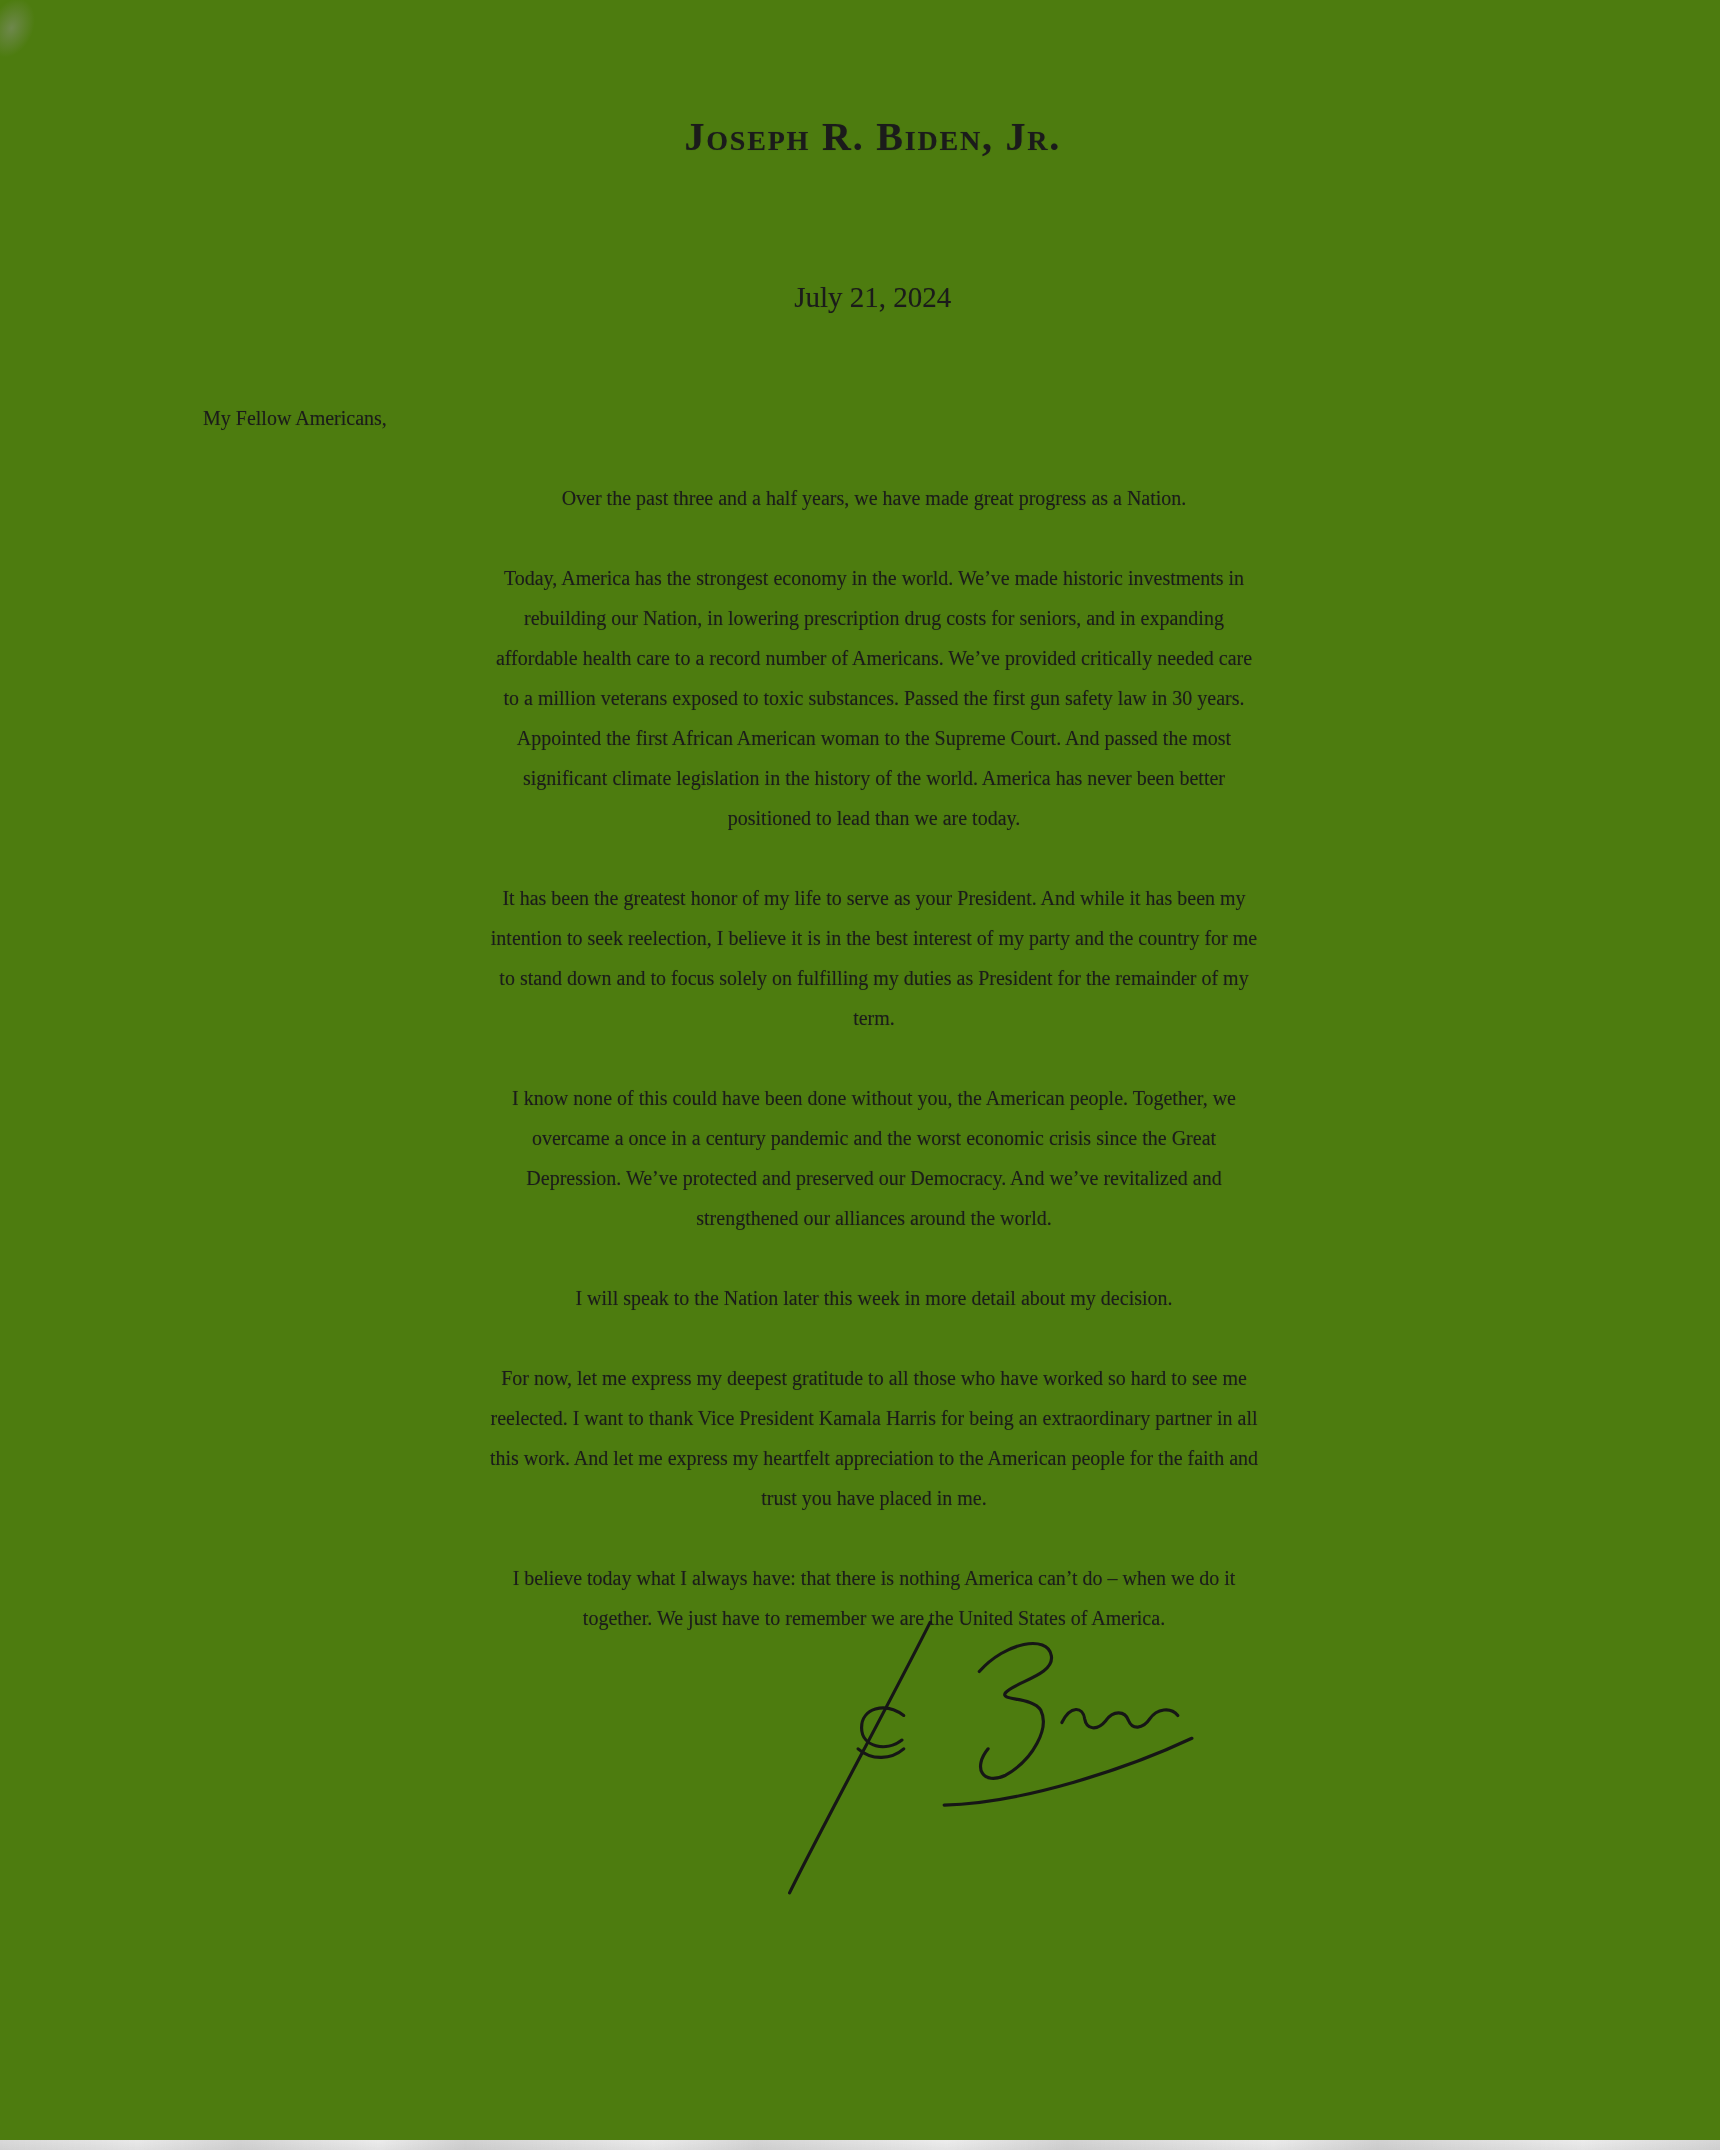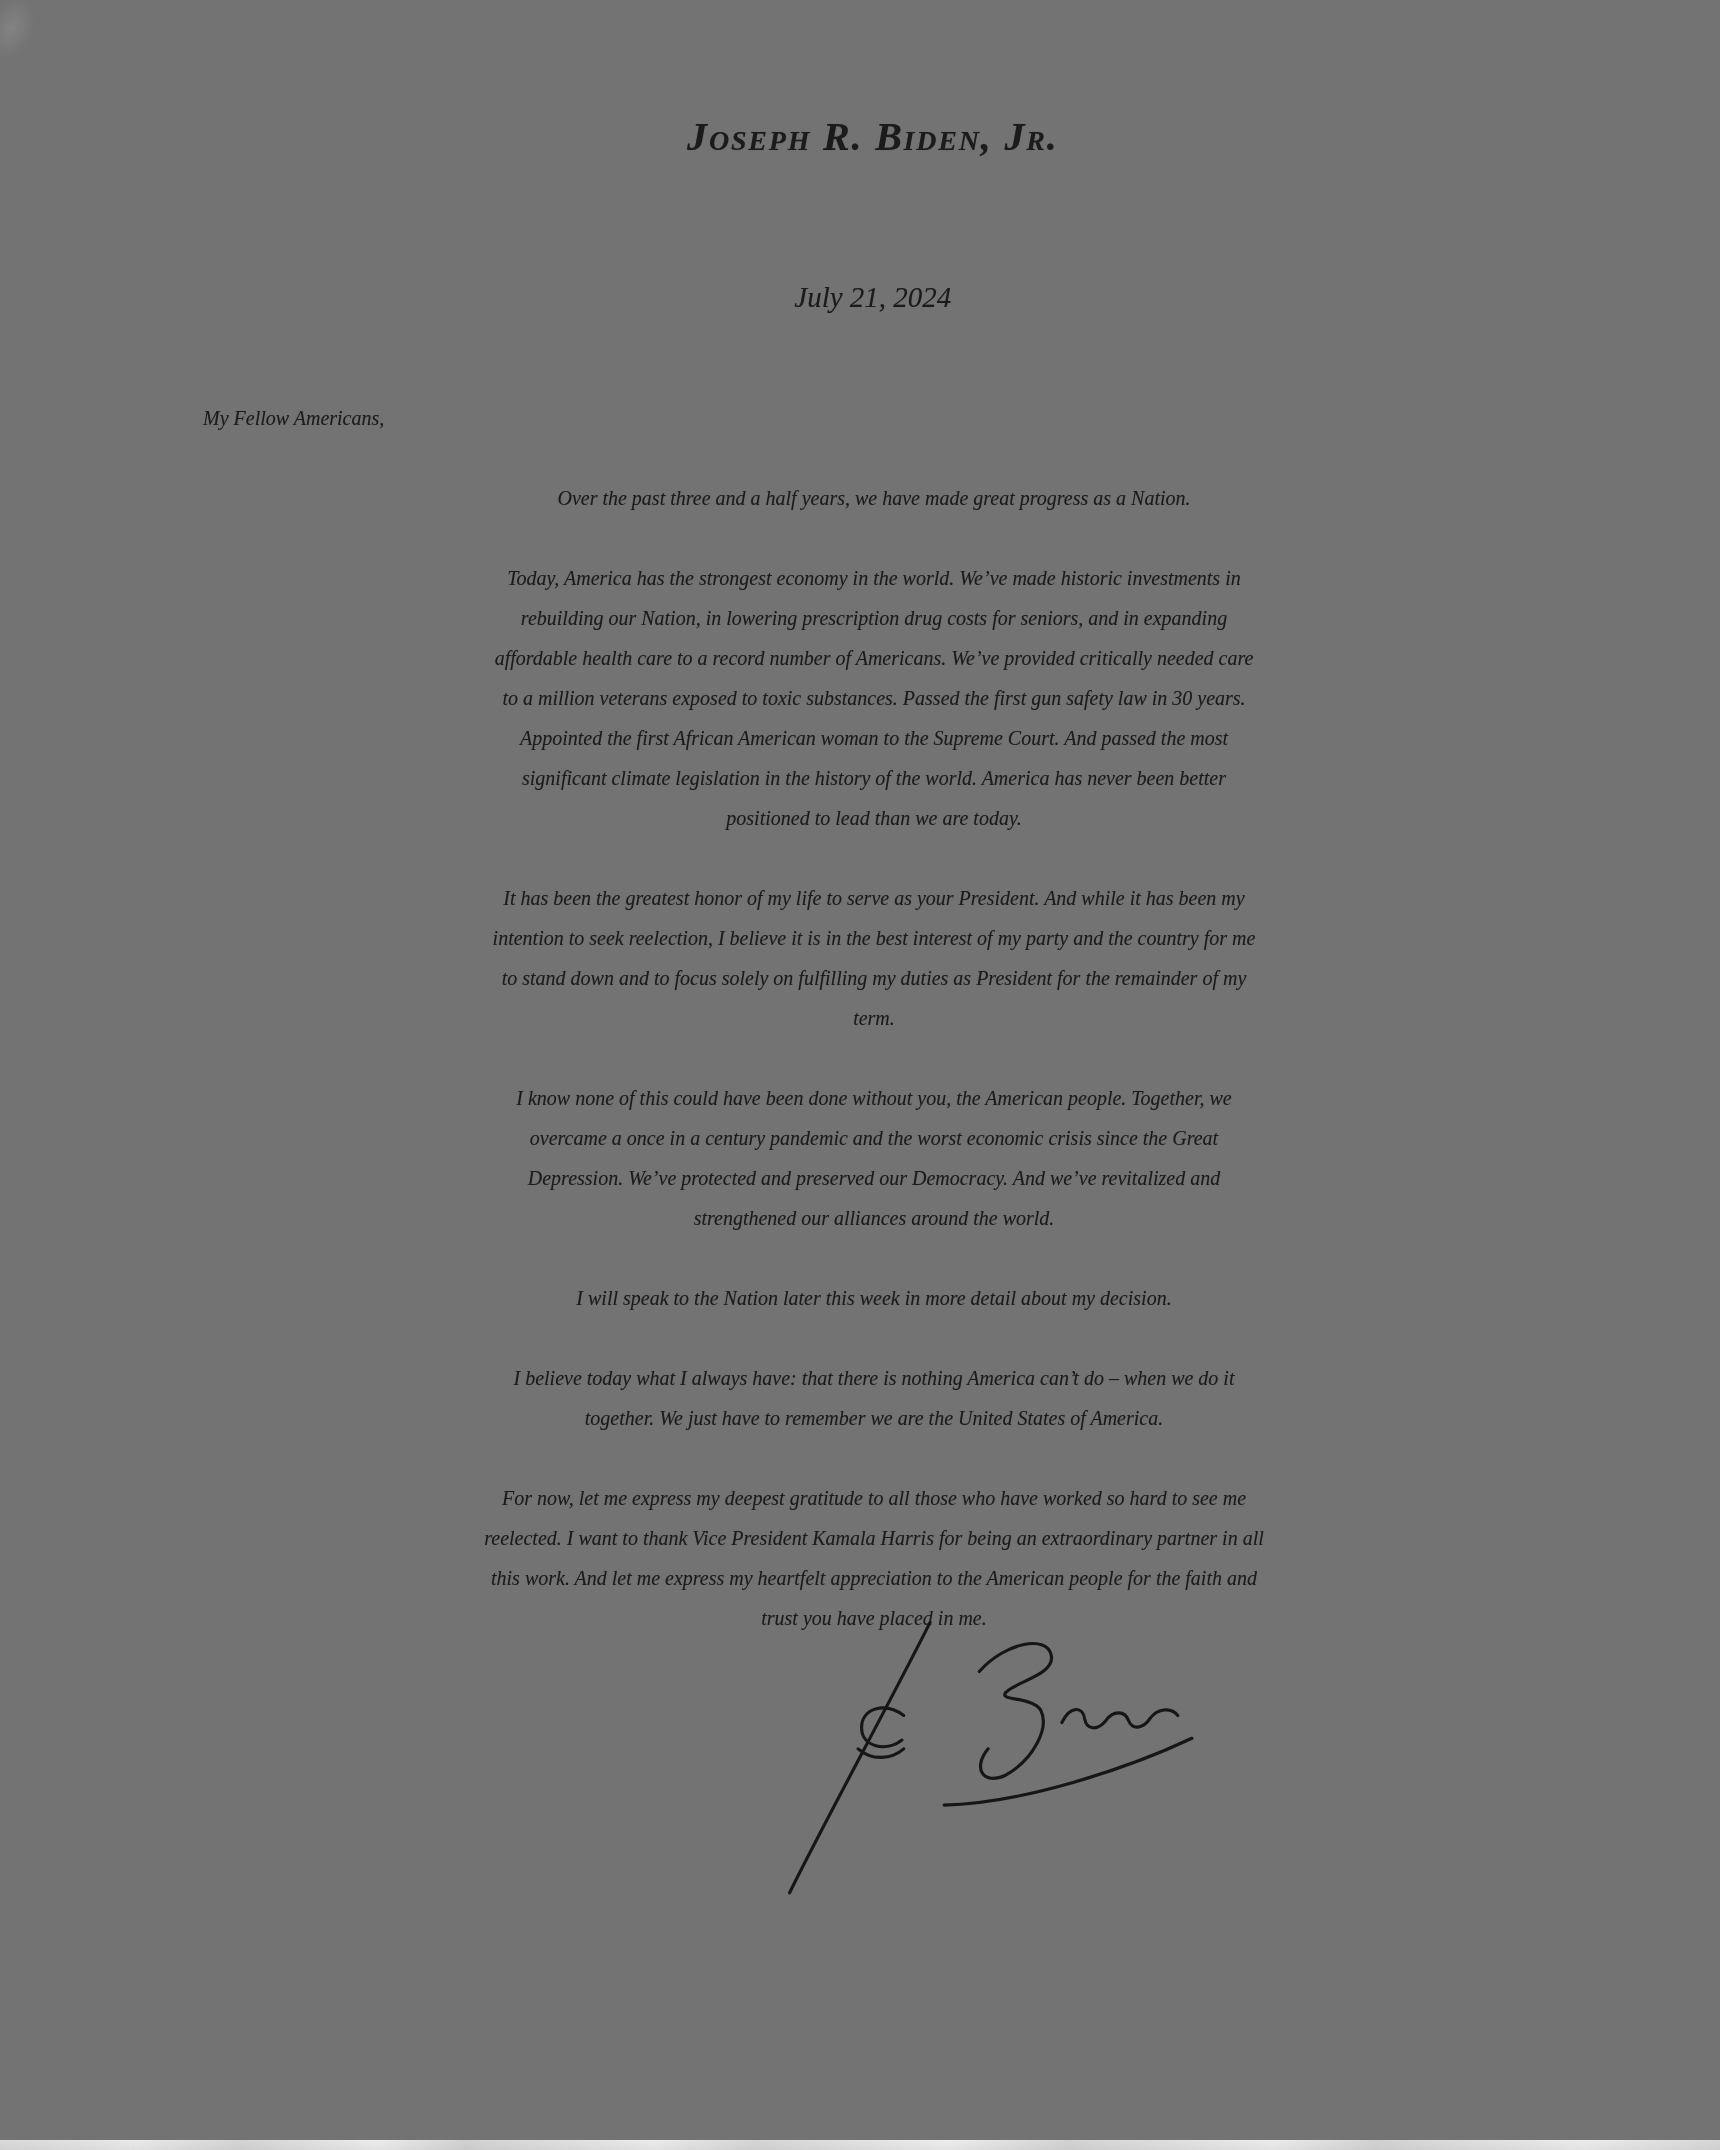--- a/index.html
+++ b/index.html
@@ -5,25 +5,24 @@
   html, body {
     margin: 0;
     padding: 0;
     background: #e9e9e9;
   }
   .page {
     position: relative;
     width: 1721px;
     height: 2151px;
     margin: 0 auto;
-    background: #737373;
+    background: #4d7c0f;
     overflow: hidden;
     font-family: "Liberation Serif", "DejaVu Serif", serif;
     color: #1b1b1b;
-    font-style: italic;
   }
   
   .scan-smudge-topleft {
     position: absolute;
     top: -16px;
     left: -19.3px;
     width: 61px;
     height: 88px;
     background: radial-gradient(closest-side, rgba(150,150,150,0.45), rgba(150,150,150,0) 70%);
     transform: rotate(25deg);
@@ -123,27 +122,27 @@
 to stand down and to focus solely on fulfilling my duties as President for the remainder of my
 term.</p>
 
     <p class="para">I know none of this could have been done without you, the American people. Together, we
 overcame a once in a century pandemic and the worst economic crisis since the Great
 Depression. We’ve protected and preserved our Democracy. And we’ve revitalized and
 strengthened our alliances around the world.</p>
 
     <p class="para">I will speak to the Nation later this week in more detail about my decision.</p>
 
-    <p class="para">I believe today what I always have: that there is nothing America can’t do – when we do it
-together. We just have to remember we are the United States of America.</p>
-
     <p class="para">For now, let me express my deepest gratitude to all those who have worked so hard to see me
 reelected. I want to thank Vice President Kamala Harris for being an extraordinary partner in all
 this work. And let me express my heartfelt appreciation to the American people for the faith and
 trust you have placed in me.</p>
+
+    <p class="para">I believe today what I always have: that there is nothing America can’t do – when we do it
+together. We just have to remember we are the United States of America.</p>
   </div>
 
   <div class="signature">
     <svg viewBox="0 0 502 322" xmlns="http://www.w3.org/2000/svg">
       <g fill="none" stroke="#161616" stroke-width="3.6" stroke-linecap="round" stroke-linejoin="round">
 
         <path d="M 172 6 C 132 86 42 252 12 314"></path>
 
         <path d="M 142 112 C 120 96 94 104 94 126 C 94 148 122 154 140 140 M 90 150 C 106 164 128 162 142 150"></path>
 

